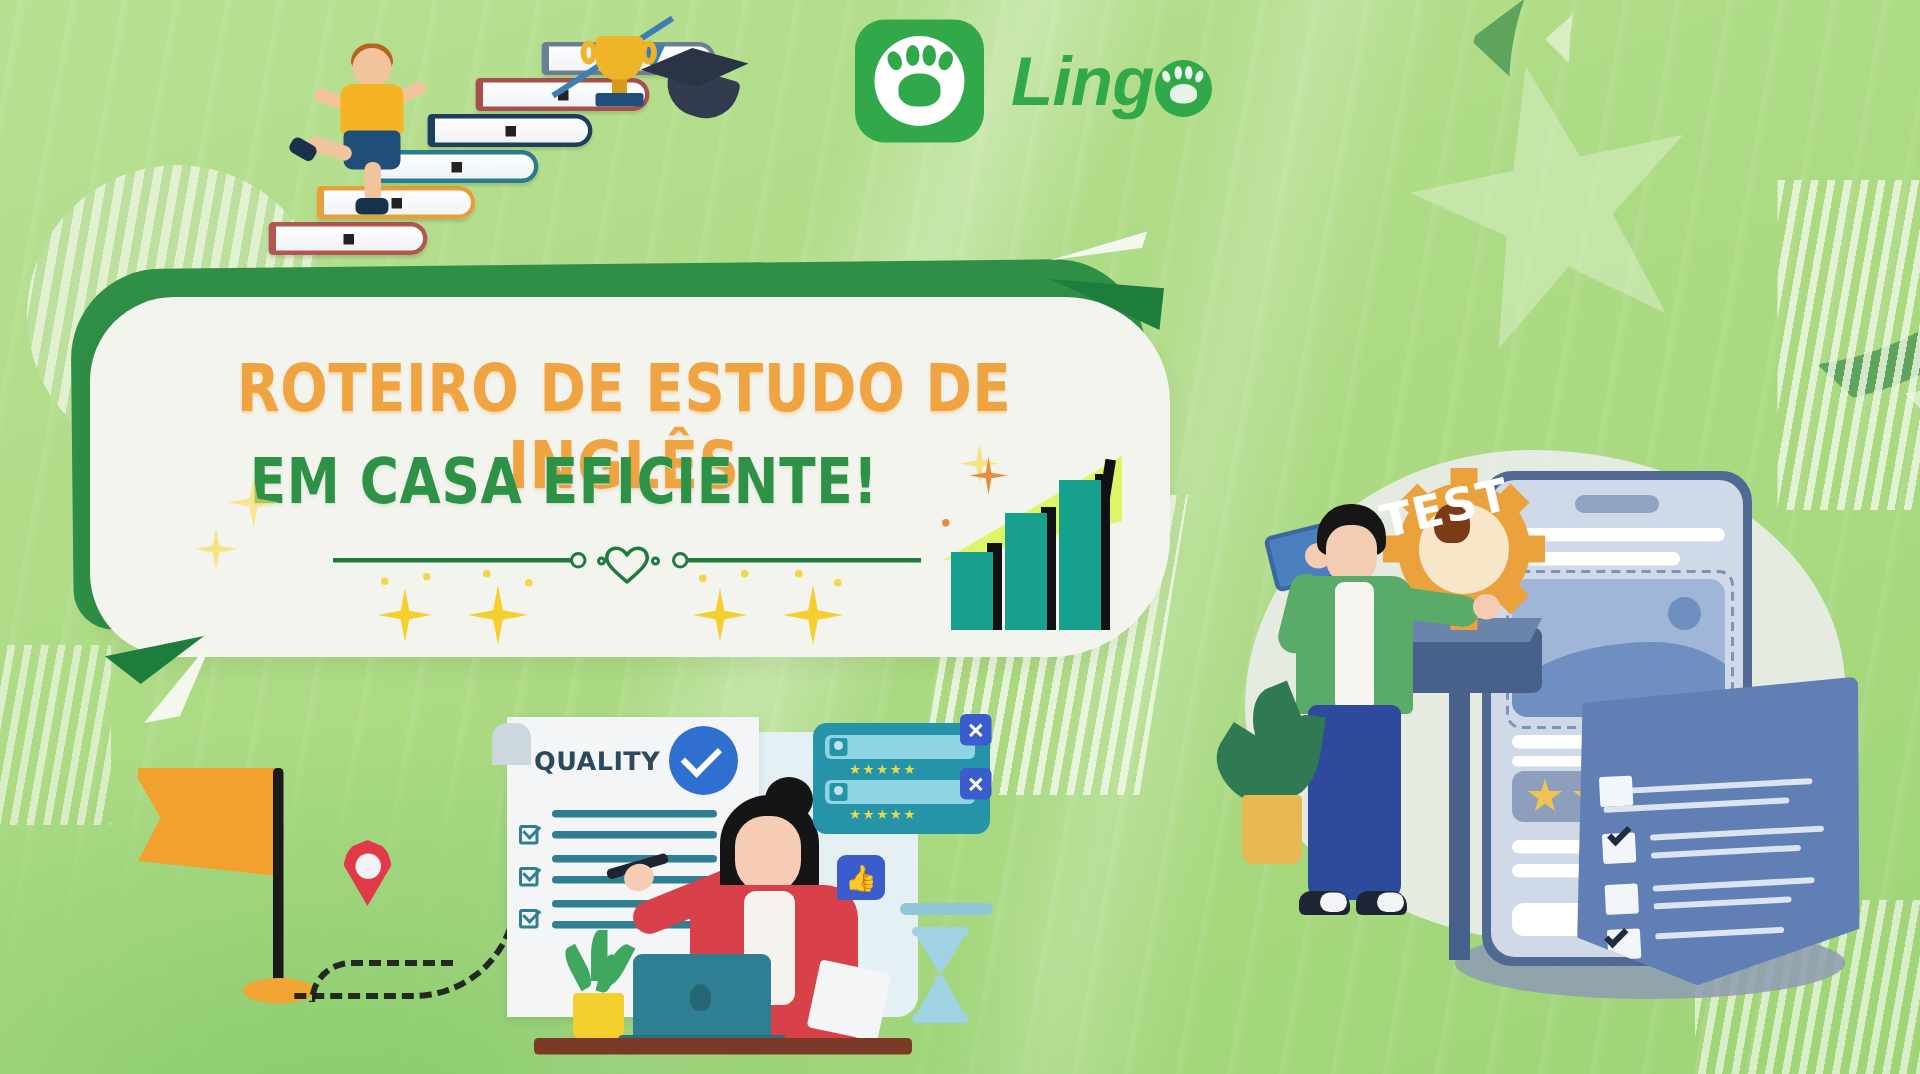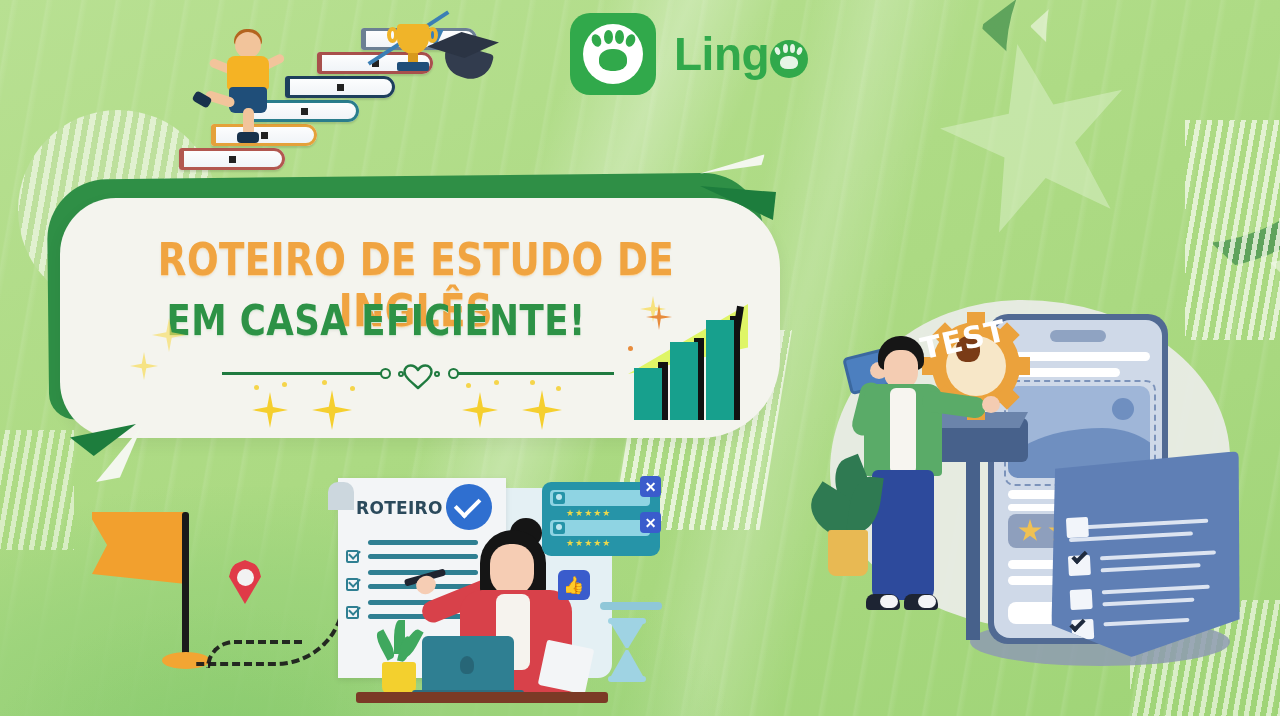--- a/index.html
+++ b/index.html
@@ -87,21 +87,21 @@
     opacity:.7;
   }
   .bg-halftone4{
     position:absolute; left:-6px; top:430px; width:80px; height:120px;
     background:repeating-linear-gradient(100deg,
       #f1f8e7 0px,#f1f8e7 5px, rgba(241,248,231,0) 5px, rgba(241,248,231,0) 11px);
     opacity:.65;
   }
 
   
-  .logo-wrap{ position:absolute; left:570px; top:13px; display:flex; align-items:center; gap:18px; }
+  .logo-wrap{ position:absolute; left:570px; top:13px; display:flex; align-items:center; gap:18px;font-style:italic; }
   .logo-badge{
     width:86px; height:82px; border-radius:20px; background:#31a94b;
     display:flex; align-items:center; justify-content:center;
   }
   .logo-disc{ width:60px;height:60px;border-radius:50%;background:#fff;position:relative; }
   .paw-pad{ position:absolute; background:#31a94b; border-radius:50%; }
   .logo-text{
     font-size:46px; font-weight:700; color:#31a94b; letter-spacing:-.5px;
     display:flex; align-items:center;
   }
@@ -472,21 +472,21 @@
       <div class="pin-body"></div>
       <div class="pin-hole"></div>
     </div>
   </div>
 
   <div class="scene-q">
     <div class="q-bg"></div>
 
     <div class="q-paper"></div>
     <div class="q-paper-fold"></div>
-    <div class="q-title">ROTEIRO</div>
+    <div class="q-title">QUALITY</div>
     <div class="q-check-badge"></div>
 
     <div class="q-line" style="left:48px; top:62px; width:110px;"></div>
     <div class="q-line" style="left:48px; top:76px; width:110px;"></div>
     <div class="q-box" style="left:26px; top:72px;"></div>
     <div class="q-line" style="left:48px; top:92px; width:110px;"></div>
     <div class="q-line" style="left:48px; top:106px; width:110px;"></div>
     <div class="q-box" style="left:26px; top:100px;"></div>
     <div class="q-line" style="left:48px; top:122px; width:110px;"></div>
     <div class="q-line" style="left:48px; top:136px; width:110px;"></div>

